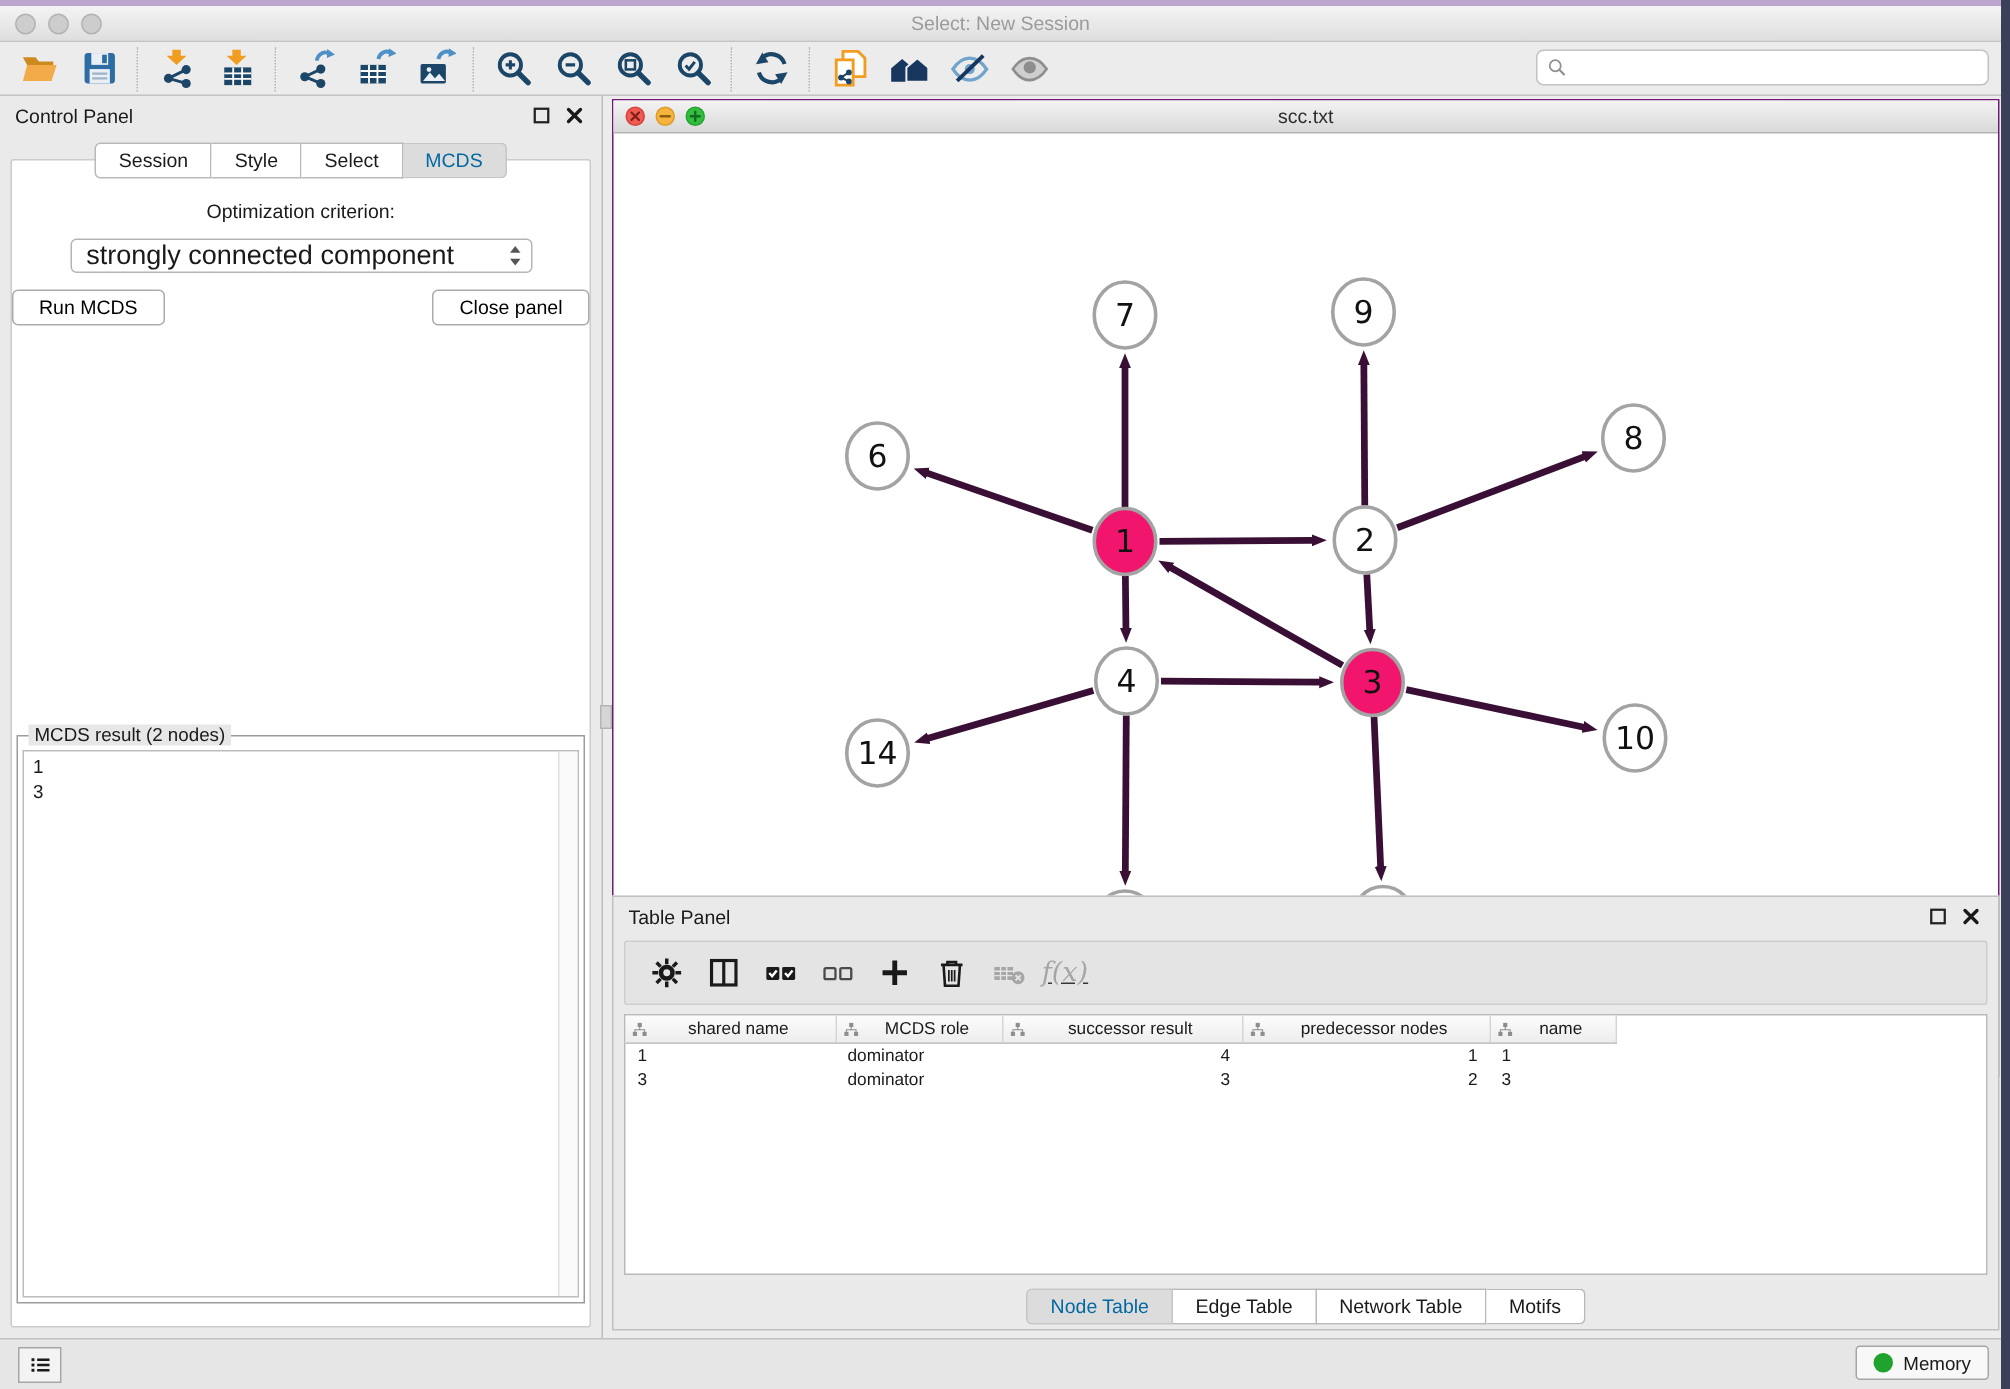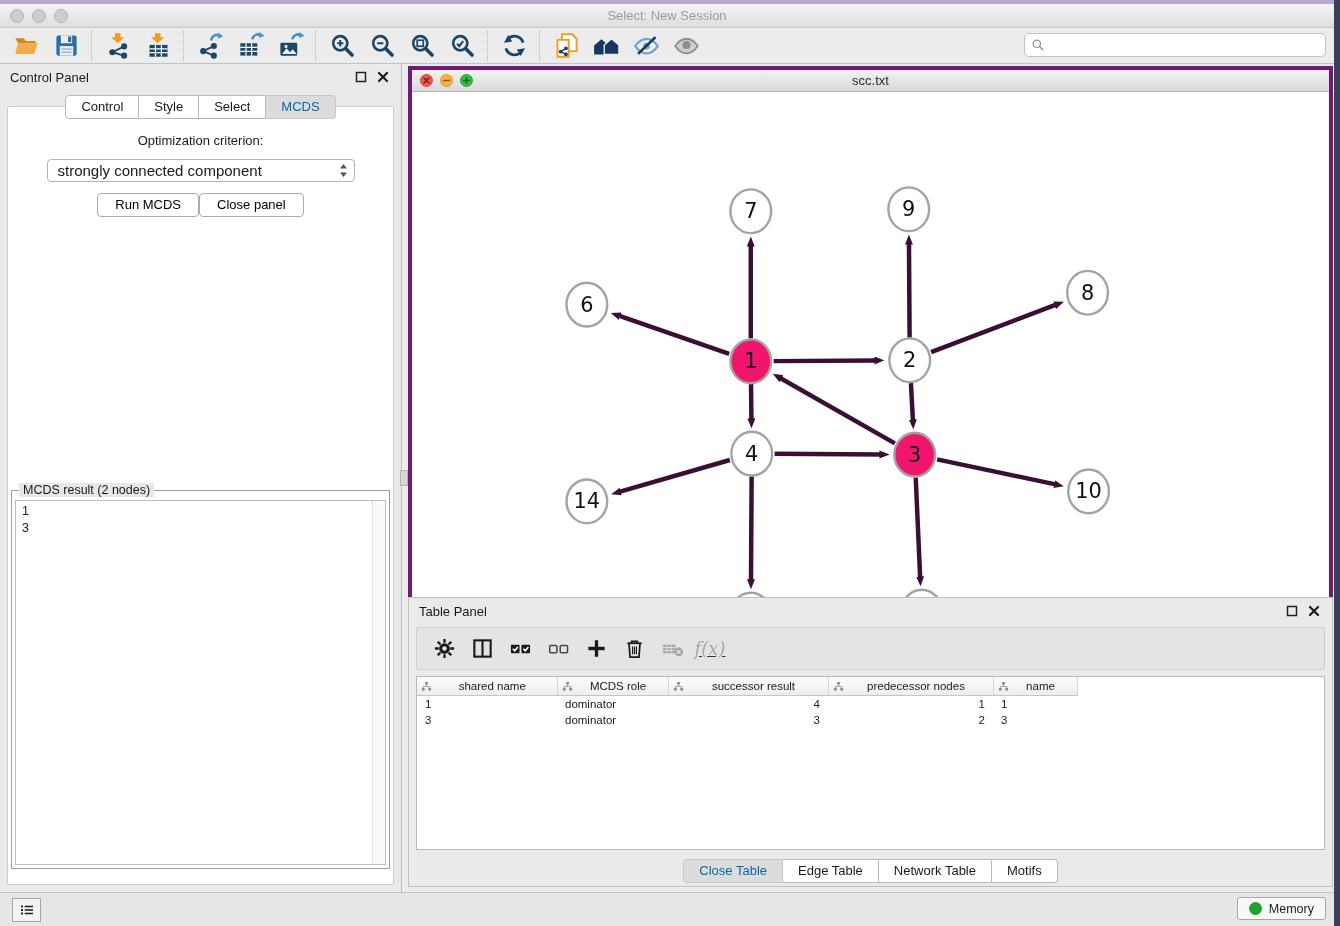--- a/index.html
+++ b/index.html
@@ -38,39 +38,39 @@
   .win-btn svg{width:12px;height:12px;}
   .cp-tabs{position:absolute;top:31px;left:0;right:0;display:flex;justify-content:center;z-index:3;}
   .tab{background:#fff;border:1px solid #b9b9b9;border-left-width:0;padding:3px 15px 4px;font-size:13px;cursor:default;}
   .tab:first-child{border-left-width:1px;border-radius:4px 0 0 4px;}
   .tab:last-child{border-radius:0 4px 4px 0;}
   .tab.selected{background:#dcdcdc;color:#0369a1;border-color:#c6c6c6;}
   .cp-body{position:absolute;left:7px;right:7px;top:42px;bottom:8px;background:#ffffff;
     border:1px solid #cccccc;border-radius:2px;}
   .opt-label{text-align:center;margin-top:26px;font-size:13px;}
   .dropdown{margin:11px auto 0;width:308px;height:23px;background:#fff;border:1px solid #b5b5b5;border-radius:4px;
-    display:flex;align-items:center;font-size:15px;padding:0 6px 0 10px;box-sizing:border-box;}
+    display:flex;align-items:center;font-size:18px;padding:0 6px 0 10px;box-sizing:border-box;}
   .dropdown .dd-label{flex:1;}
   .dropdown svg{width:9px;height:15px;}
-  .btn-row{display:flex;justify-content:center;margin-top:11px;}
+  .btn-row{display:flex;justify-content:space-between;margin-top:11px;}
   .push-btn{background:#fff;border:1px solid #ababab;border-radius:4px;padding:3px 17px 4px;font-size:13px;}
   .result-group{position:absolute;left:3px;right:3px;top:383px;height:377px;border:1px solid #9c9c9c;}
   .group-title{position:absolute;top:-8px;left:7px;background:#e7e7e7;padding:0 4px;font-size:12.5px;}
   .result-list{position:absolute;left:3px;right:3px;top:9px;bottom:3px;background:#fff;border:1px solid #bcbcbc;
     font-size:12.5px;padding:2px 0 0 6px;overflow:hidden;}
   .result-line{line-height:17px;}
   .result-scroll{position:absolute;top:0;right:0;bottom:0;width:12px;background:#fafafa;border-left:1px solid #e0e0e0;}
 
   
   .v-handle{position:absolute;left:400px;top:470px;width:8px;height:16px;background:#d6d6d6;border:1px solid #b4b4b4;box-sizing:border-box;}
   .h-handle{position:absolute;left:855px;top:589px;width:16px;height:7px;background:#d6d6d6;border:1px solid #b4b4b4;box-sizing:border-box;}
 
   
   .network-window{position:absolute;left:408px;top:66px;width:925px;height:652px;background:#fff;
-    border:4px solid #701a75;box-sizing:border-box;}
+    border:1px solid #701a75;box-sizing:border-box;}
   .nw-titlebar{height:21px;background:linear-gradient(#f3f3f3,#d9d9d9);border-bottom:1px solid #b3b3b3;
     position:relative;display:flex;align-items:center;justify-content:center;font-size:13px;color:#2c2c2c;}
   .traffic-active{position:absolute;left:8px;top:4px;display:flex;gap:7px;}
   .tl{width:13px;height:13px;border-radius:50%;display:flex;align-items:center;justify-content:center;box-sizing:border-box;}
   .tl svg{width:9px;height:9px;}
   .tl.red{background:#f25a51;border:1px solid #d4453c;}
   .tl.yellow{background:#f6b43e;border:1px solid #dd9d2a;}
   .tl.green{background:#32bf40;border:1px solid #27a233;}
   .nw-canvas{position:absolute;left:0;right:0;top:21px;bottom:0;}
   .nw-canvas svg{width:100%;height:100%;}
@@ -265,21 +265,21 @@
           <rect x="1.5" y="1.5" width="9" height="9" fill="none" stroke="#222" stroke-width="1.5"></rect>
         </svg>
       </span>
     <span class="win-btn">
         <svg viewBox="0 0 12 12">
           <path d="M2 2l8 8M10 2l-8 8" stroke="#1a1a1a" stroke-width="2.2" stroke-linecap="round"></path>
         </svg>
       </span>
   </div>
   <div class="cp-tabs">
-      <div class="tab">Control</div>
+      <div class="tab">Session</div>
       <div class="tab">Style</div>
       <div class="tab">Select</div>
       <div class="tab selected">MCDS</div>
     </div>
   <div class="cp-body">
     <div class="opt-label">Optimization criterion:</div>
     <div class="dropdown">
       <span class="dd-label">strongly connected component</span>
       <svg viewBox="0 0 9 15">
           <path d="M4.5 1L8 5.5H1z" fill="#555"></path>
@@ -548,21 +548,21 @@
             <td style="text-align: left;">3</td>
             <td style="text-align: left;">dominator</td>
             <td style="text-align: right;">3</td>
             <td style="text-align: right;">2</td>
             <td style="text-align: left;">3</td>
           </tr>
         </tbody>
     </table>
   </div>
   <div class="tp-tabs">
-      <div class="tab selected">Close Table</div>
+      <div class="tab selected">Node Table</div>
       <div class="tab">Edge Table</div>
       <div class="tab">Network Table</div>
       <div class="tab">Motifs</div>
     </div>
 </div>
 
 <div class="statusbar">
   <div class="list-btn">
     <svg viewBox="0 0 24 24">
         <rect x="4" y="6" width="2.6" height="2.6" fill="#1a1a1a"></rect>

